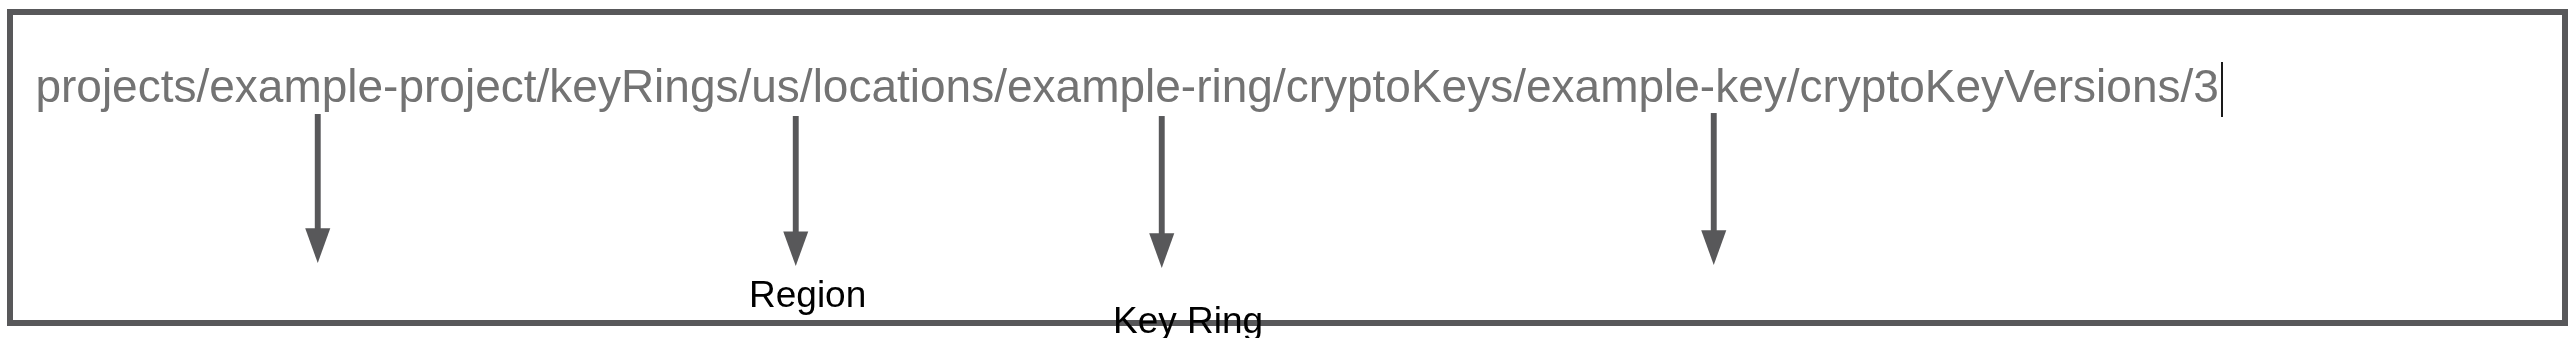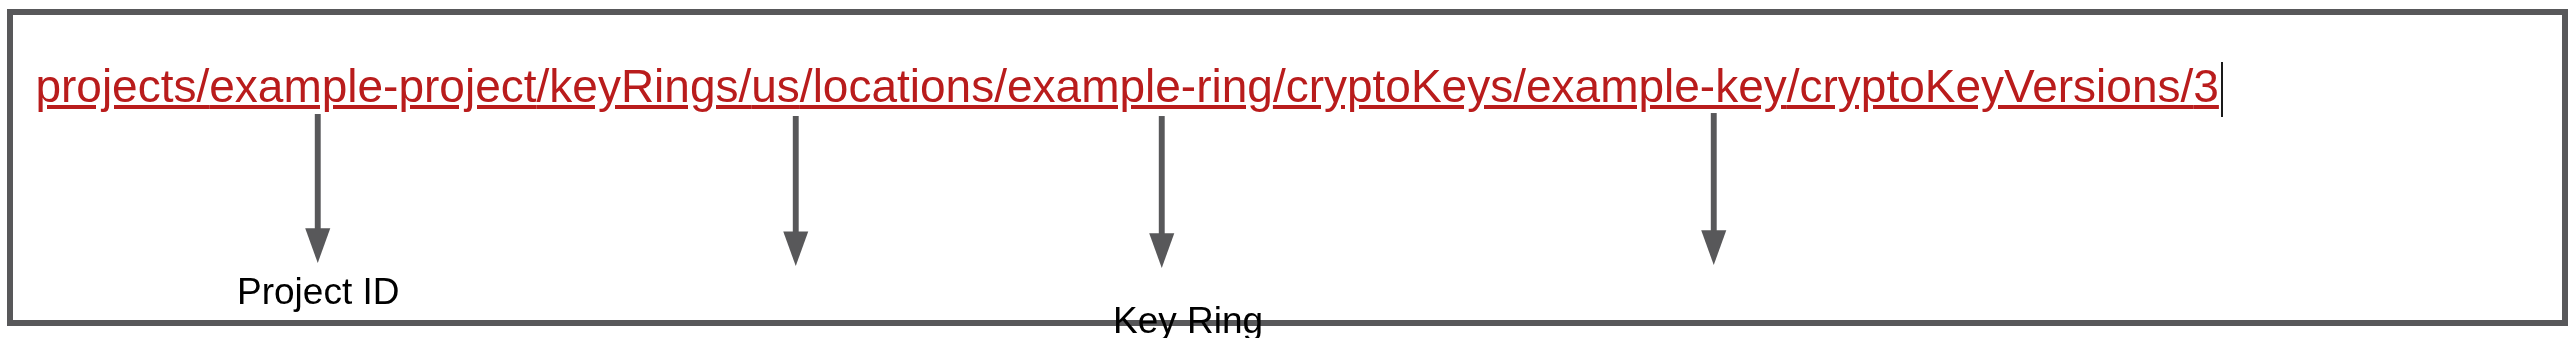--- a/index.html
+++ b/index.html
@@ -28,21 +28,21 @@
   .path-line {
     position: absolute;
     left: 22px;
     top: 47px;
     font-size: 46px;
     line-height: 1;
     color: #000000;
     white-space: nowrap;
     letter-spacing: 0;
   }
-  .path-line span { color: #b91c1c; text-decoration: underline; }
+  .path-line span { color: #737373; }
   .caret {
     display: inline-block;
     width: 2.2px;
     height: 55px;
     background: #1a1a1a;
     margin-left: 2.2px;
     vertical-align: -14.7px;
   }
   .arrow {
     position: absolute;
@@ -86,17 +86,17 @@
   <svg class="arrow a3" width="29.5" height="152" viewBox="0 0 40 206" xmlns="http://www.w3.org/2000/svg">
     <rect x="16" y="0" width="8" height="162" fill="#58585a"></rect>
     <polygon points="3,159 37,159 20,206" fill="#58585a"></polygon>
   </svg>
 
   <svg class="arrow a4" width="29.5" height="152" viewBox="0 0 40 206" xmlns="http://www.w3.org/2000/svg">
     <rect x="16" y="0" width="8" height="162" fill="#58585a"></rect>
     <polygon points="3,159 37,159 20,206" fill="#58585a"></polygon>
   </svg>
 
-  <div class="anno l1">Project ID</div>
+  <div class="anno l2">Region</div>
   <div class="anno l3">Key Ring</div>
 
 </div>
 
 
 </body></html>

